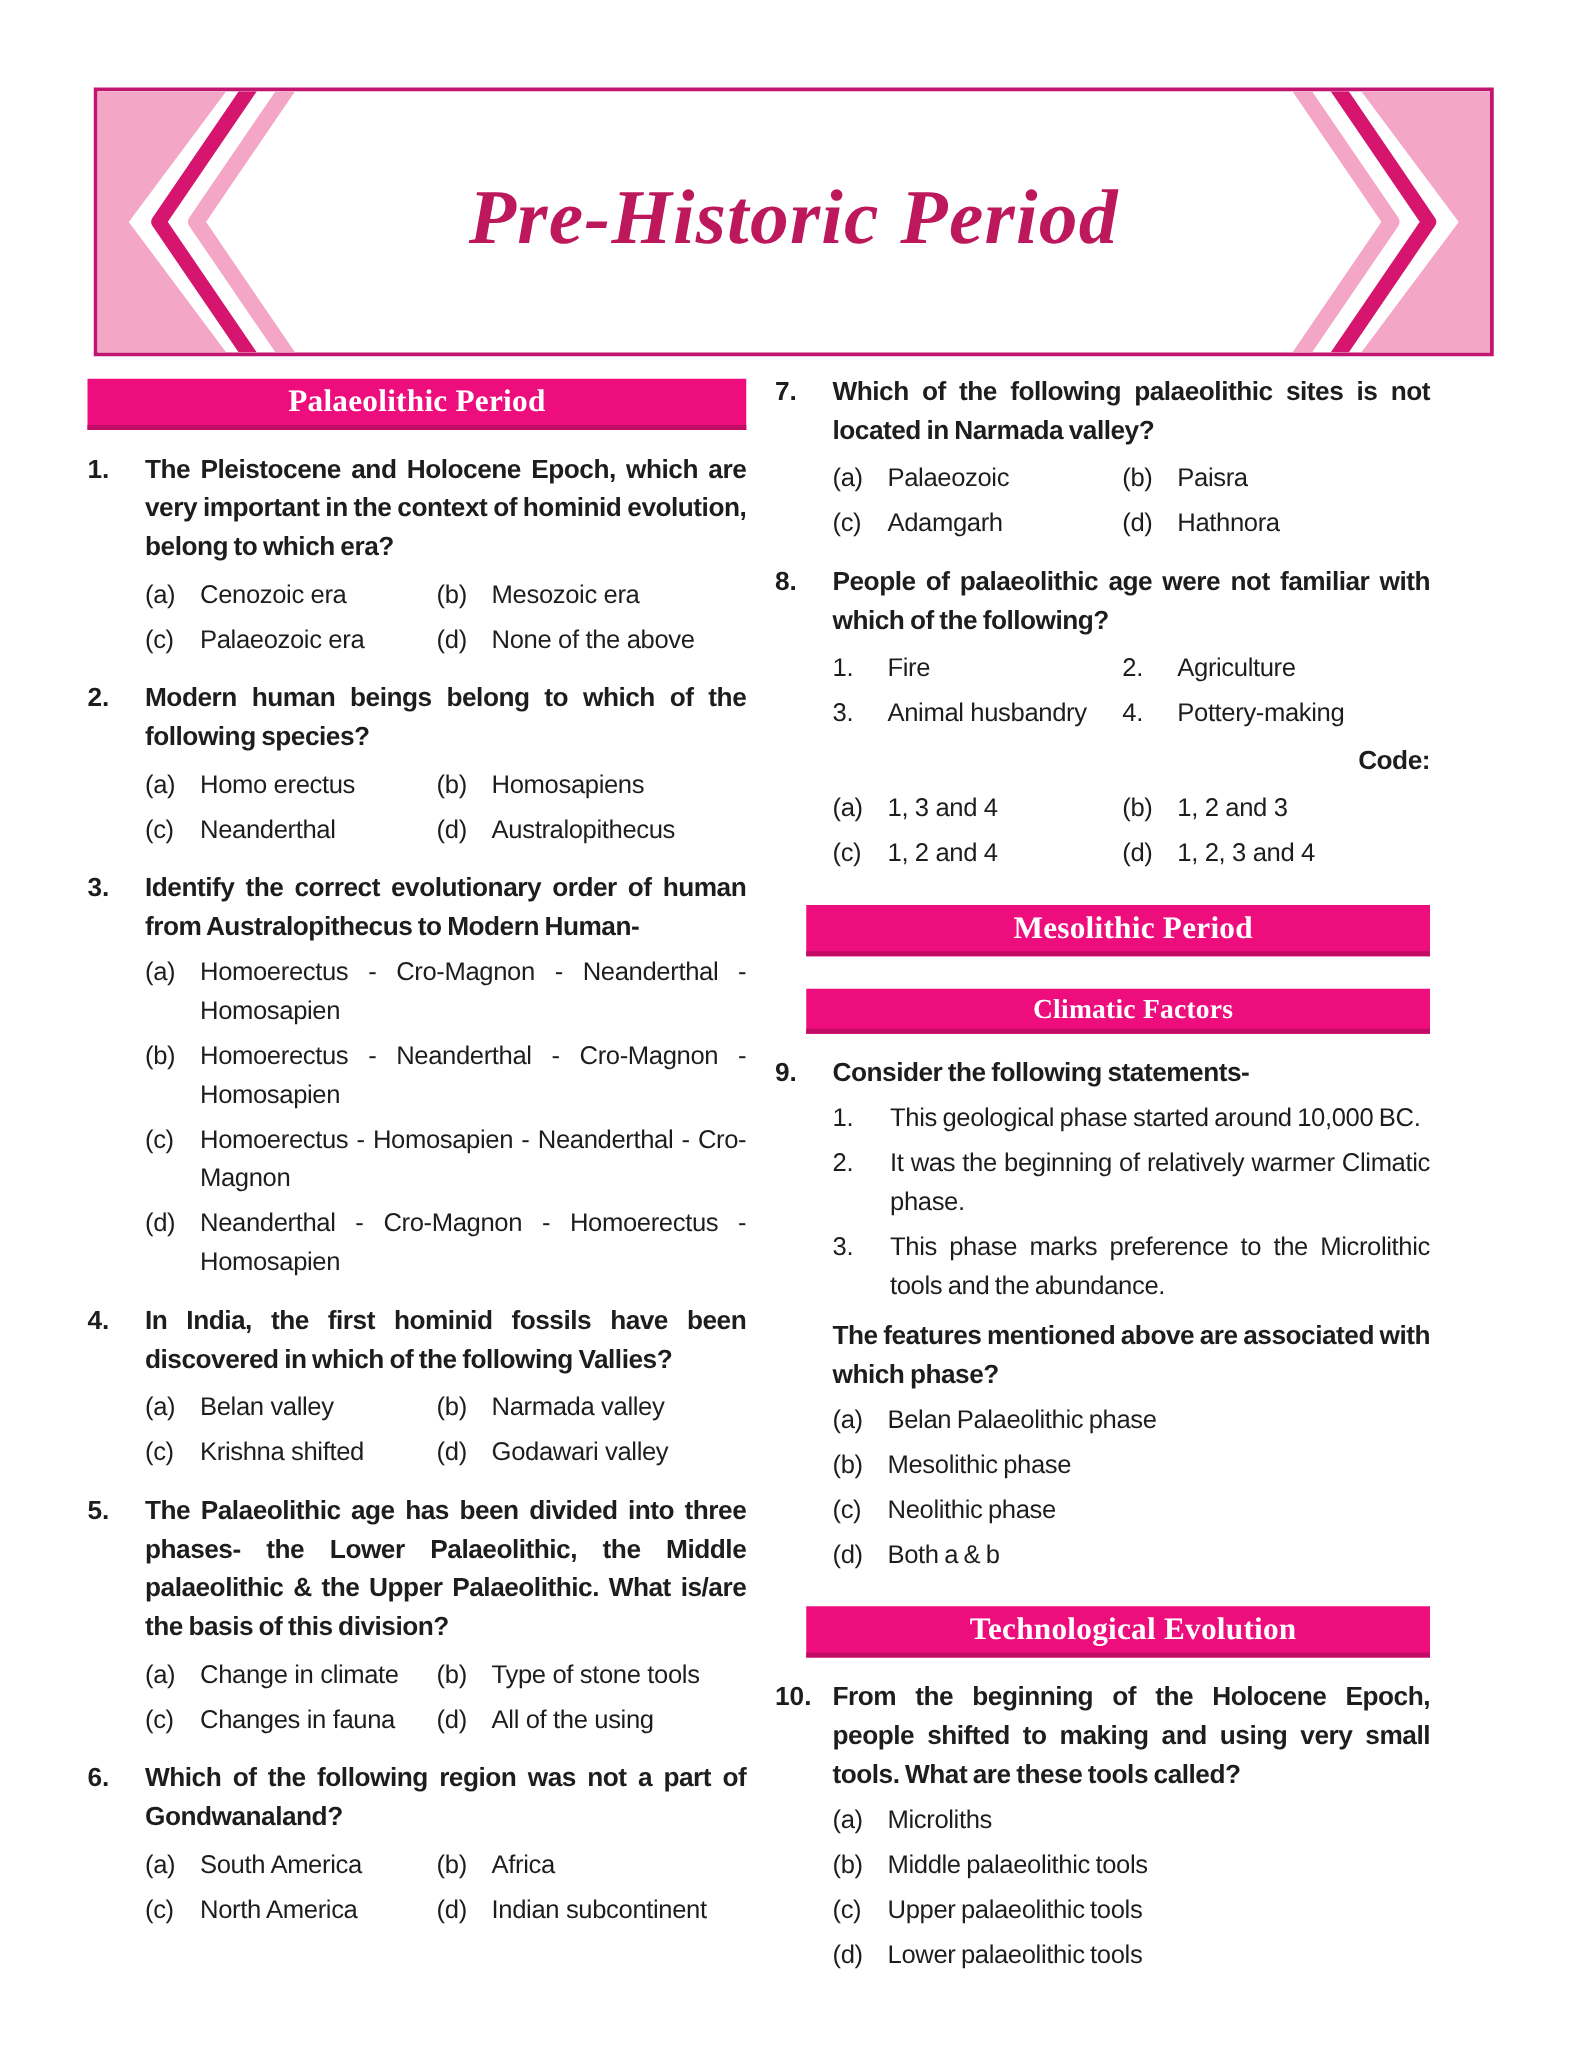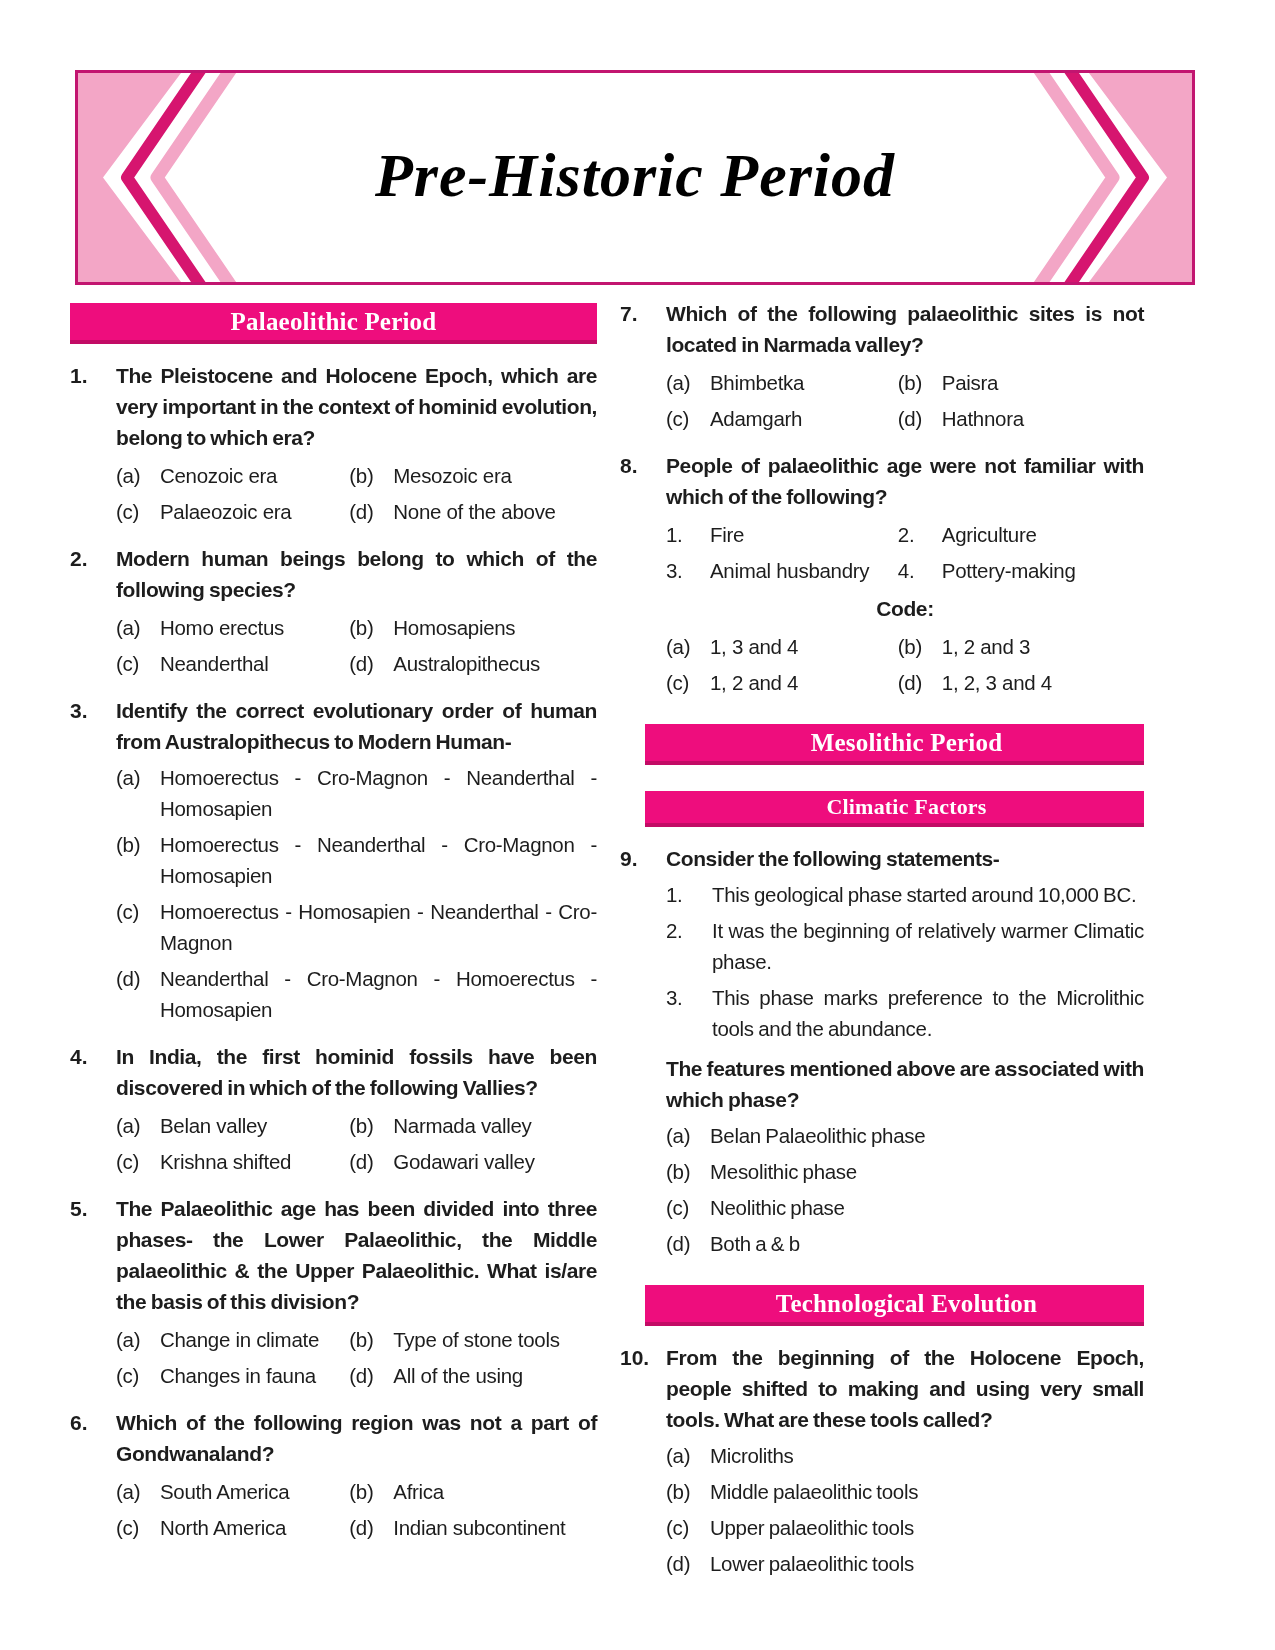--- a/index.html
+++ b/index.html
@@ -14,21 +14,21 @@
 
   
   .banner {
     position: absolute; left: 75px; top: 70px; width: 1120px; height: 215px;
     background: #fff; border: 3px solid #C21570; overflow: hidden;
   }
   .banner h1 {
     margin: 0; position: absolute; left: 0; right: 0; top: 50%; transform: translateY(-54%);
     text-align: center;
     font-family: "Liberation Serif", serif; font-style: italic; font-weight: 700;
-    font-size: 62px; letter-spacing: 1px; color: #000000; white-space: nowrap;
+    font-size: 62px; letter-spacing: 1px; color: #be185d; white-space: nowrap;
   }
   .chev { position: absolute; top: 0; height: 100%; width: 160px; }
   .chev.left  { left: -1px; }
   .chev.right { right: -1px; transform: scaleX(-1); }
 
   
   .col { position: absolute; }
   .col-left  { left: 70px;  top: 303px; width: 527px; }
   .col-right { left: 620px; top: 298px; width: 524px; }
 
@@ -53,21 +53,21 @@
   }
   .opts { margin-top: 2px; }
   .opts.two { display: grid; grid-template-columns: 48.5% 51.5%; }
   .opt { display: flex; margin-top: 5px; font-size: 20.5px; line-height: 31px; letter-spacing: -0.3px; }
   .lab { flex: 0 0 44px; width: 44px; }
   .txt { flex: 1; min-width: 0; }
   .opts.one .txt { text-align: justify; word-spacing: -1px; }
   .stmt { display: flex; margin-top: 5px; font-size: 20.5px; line-height: 31px; letter-spacing: -0.3px; }
   .slab { flex: 0 0 46px; width: 46px; }
   .stxt { flex: 1; min-width: 0; text-align: justify; word-spacing: -1px; }
-  .code { margin-top: 7px; text-align: center; }
+  .code { margin-top: 7px; text-align: right; }
   .followup { margin-top: 9px; }
 </style>
 </head>
 <body>
 
 <div class="page">
 
   <header class="banner">
     <svg class="chev left" viewBox="0 0 160 211" preserveAspectRatio="none">
       <polygon points="0,0 104,0 26,105.5 104,211 0,211" fill="#F3A6C6"></polygon>
@@ -240,21 +240,21 @@
 
   <section class="col col-right">
 
     <div class="q">
       <div class="qnum">7.</div>
       <div class="qbody">
         <p class="stem">Which of the following palaeolithic sites is not located in Narmada valley?</p>
         <div class="opts two">
           <div class="opt">
               <span class="lab">(a)</span>
-              <span class="txt">Bhimbetka</span>
+              <span class="txt">Palaeozoic</span>
             </div>
           <div class="opt">
               <span class="lab">(b)</span>
               <span class="txt">Paisra</span>
             </div>
           <div class="opt">
               <span class="lab">(c)</span>
               <span class="txt">Adamgarh</span>
             </div>
           <div class="opt">

